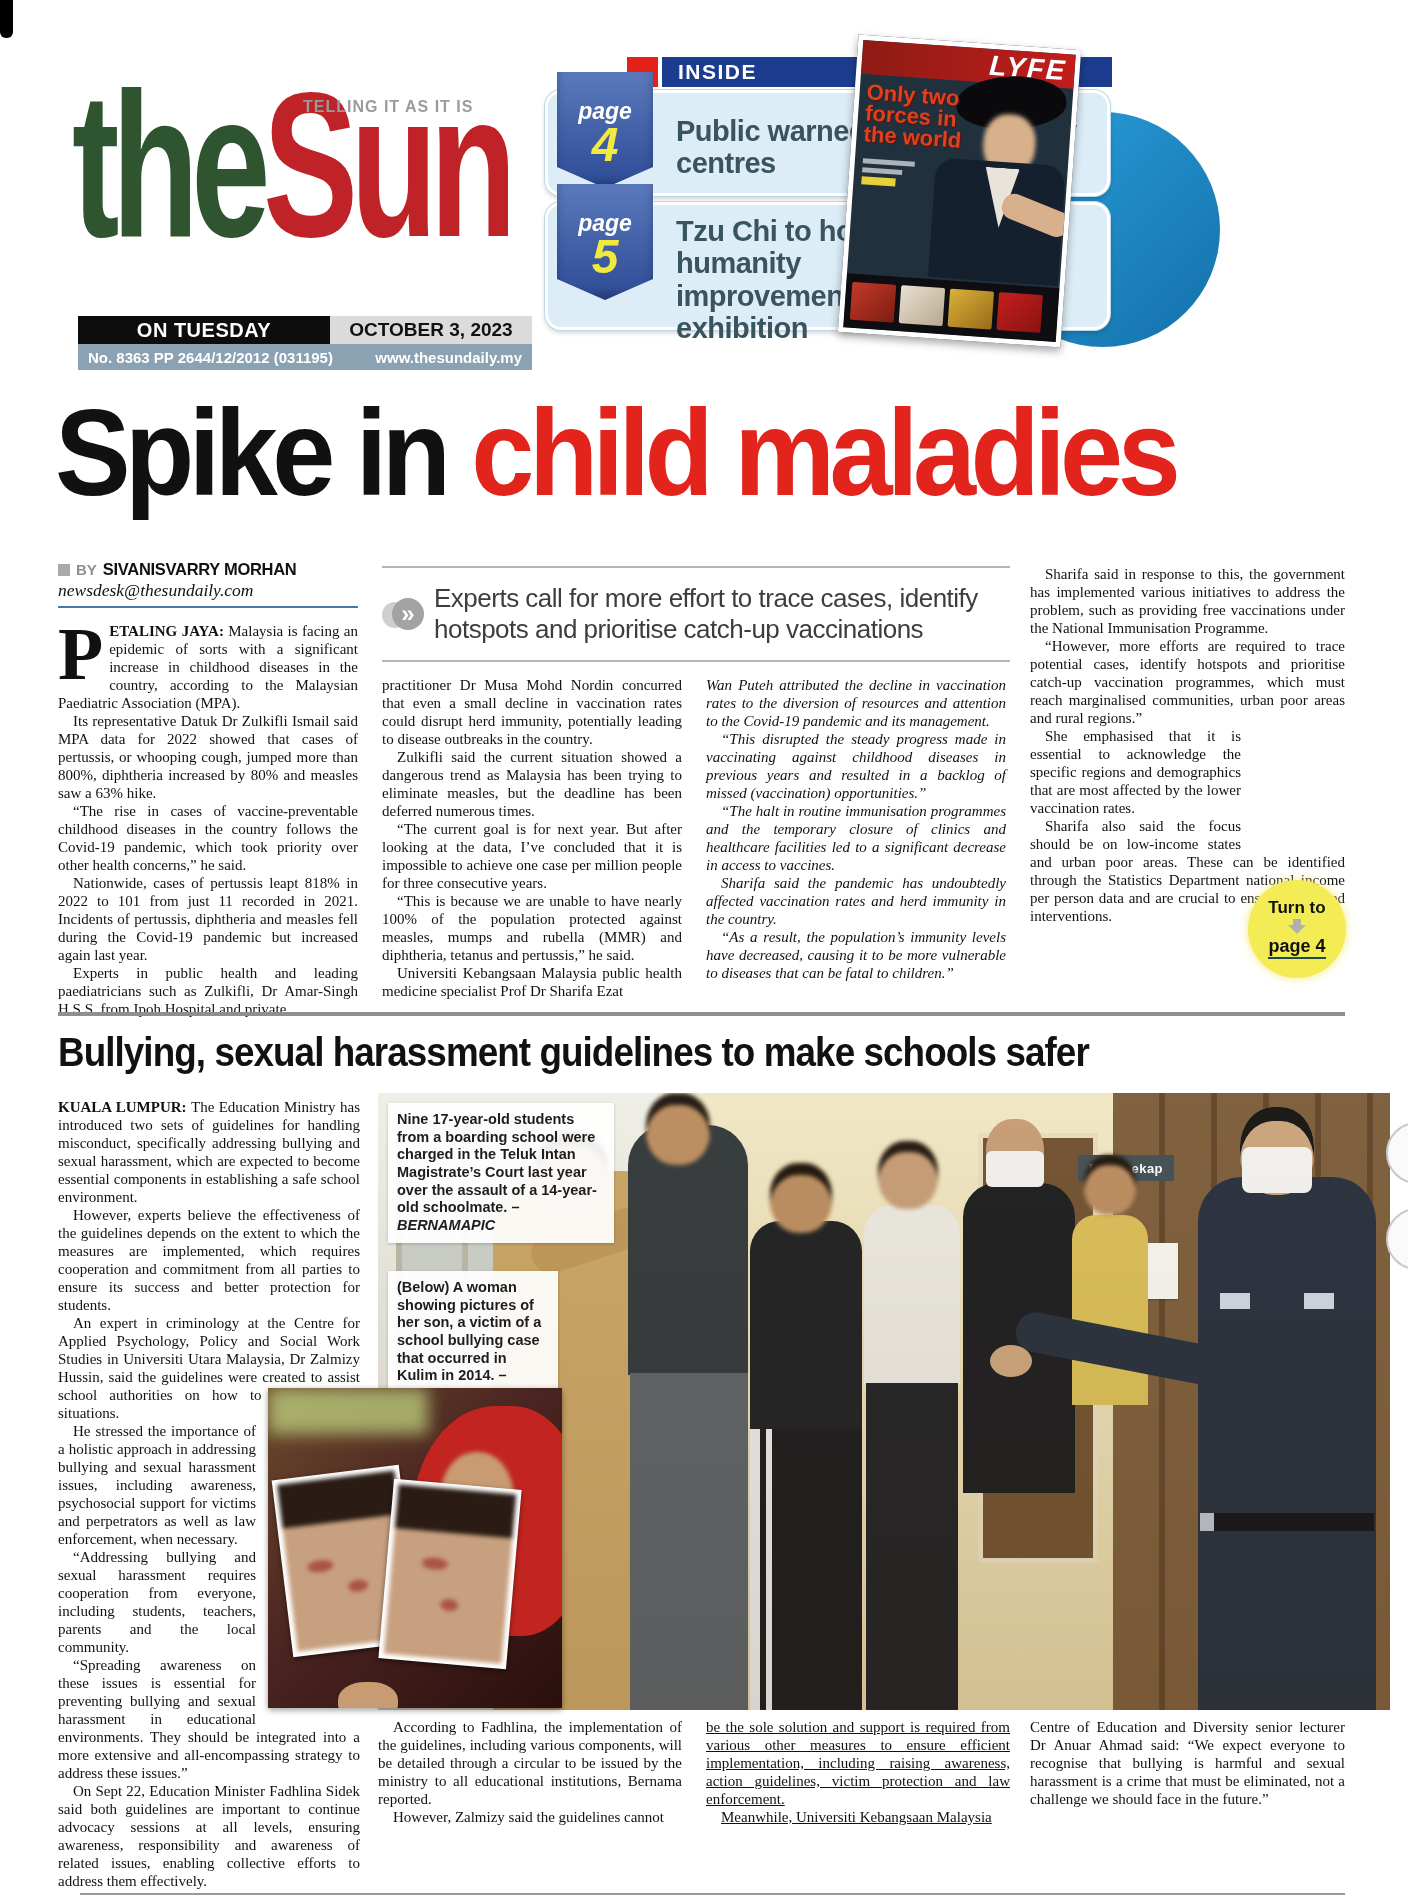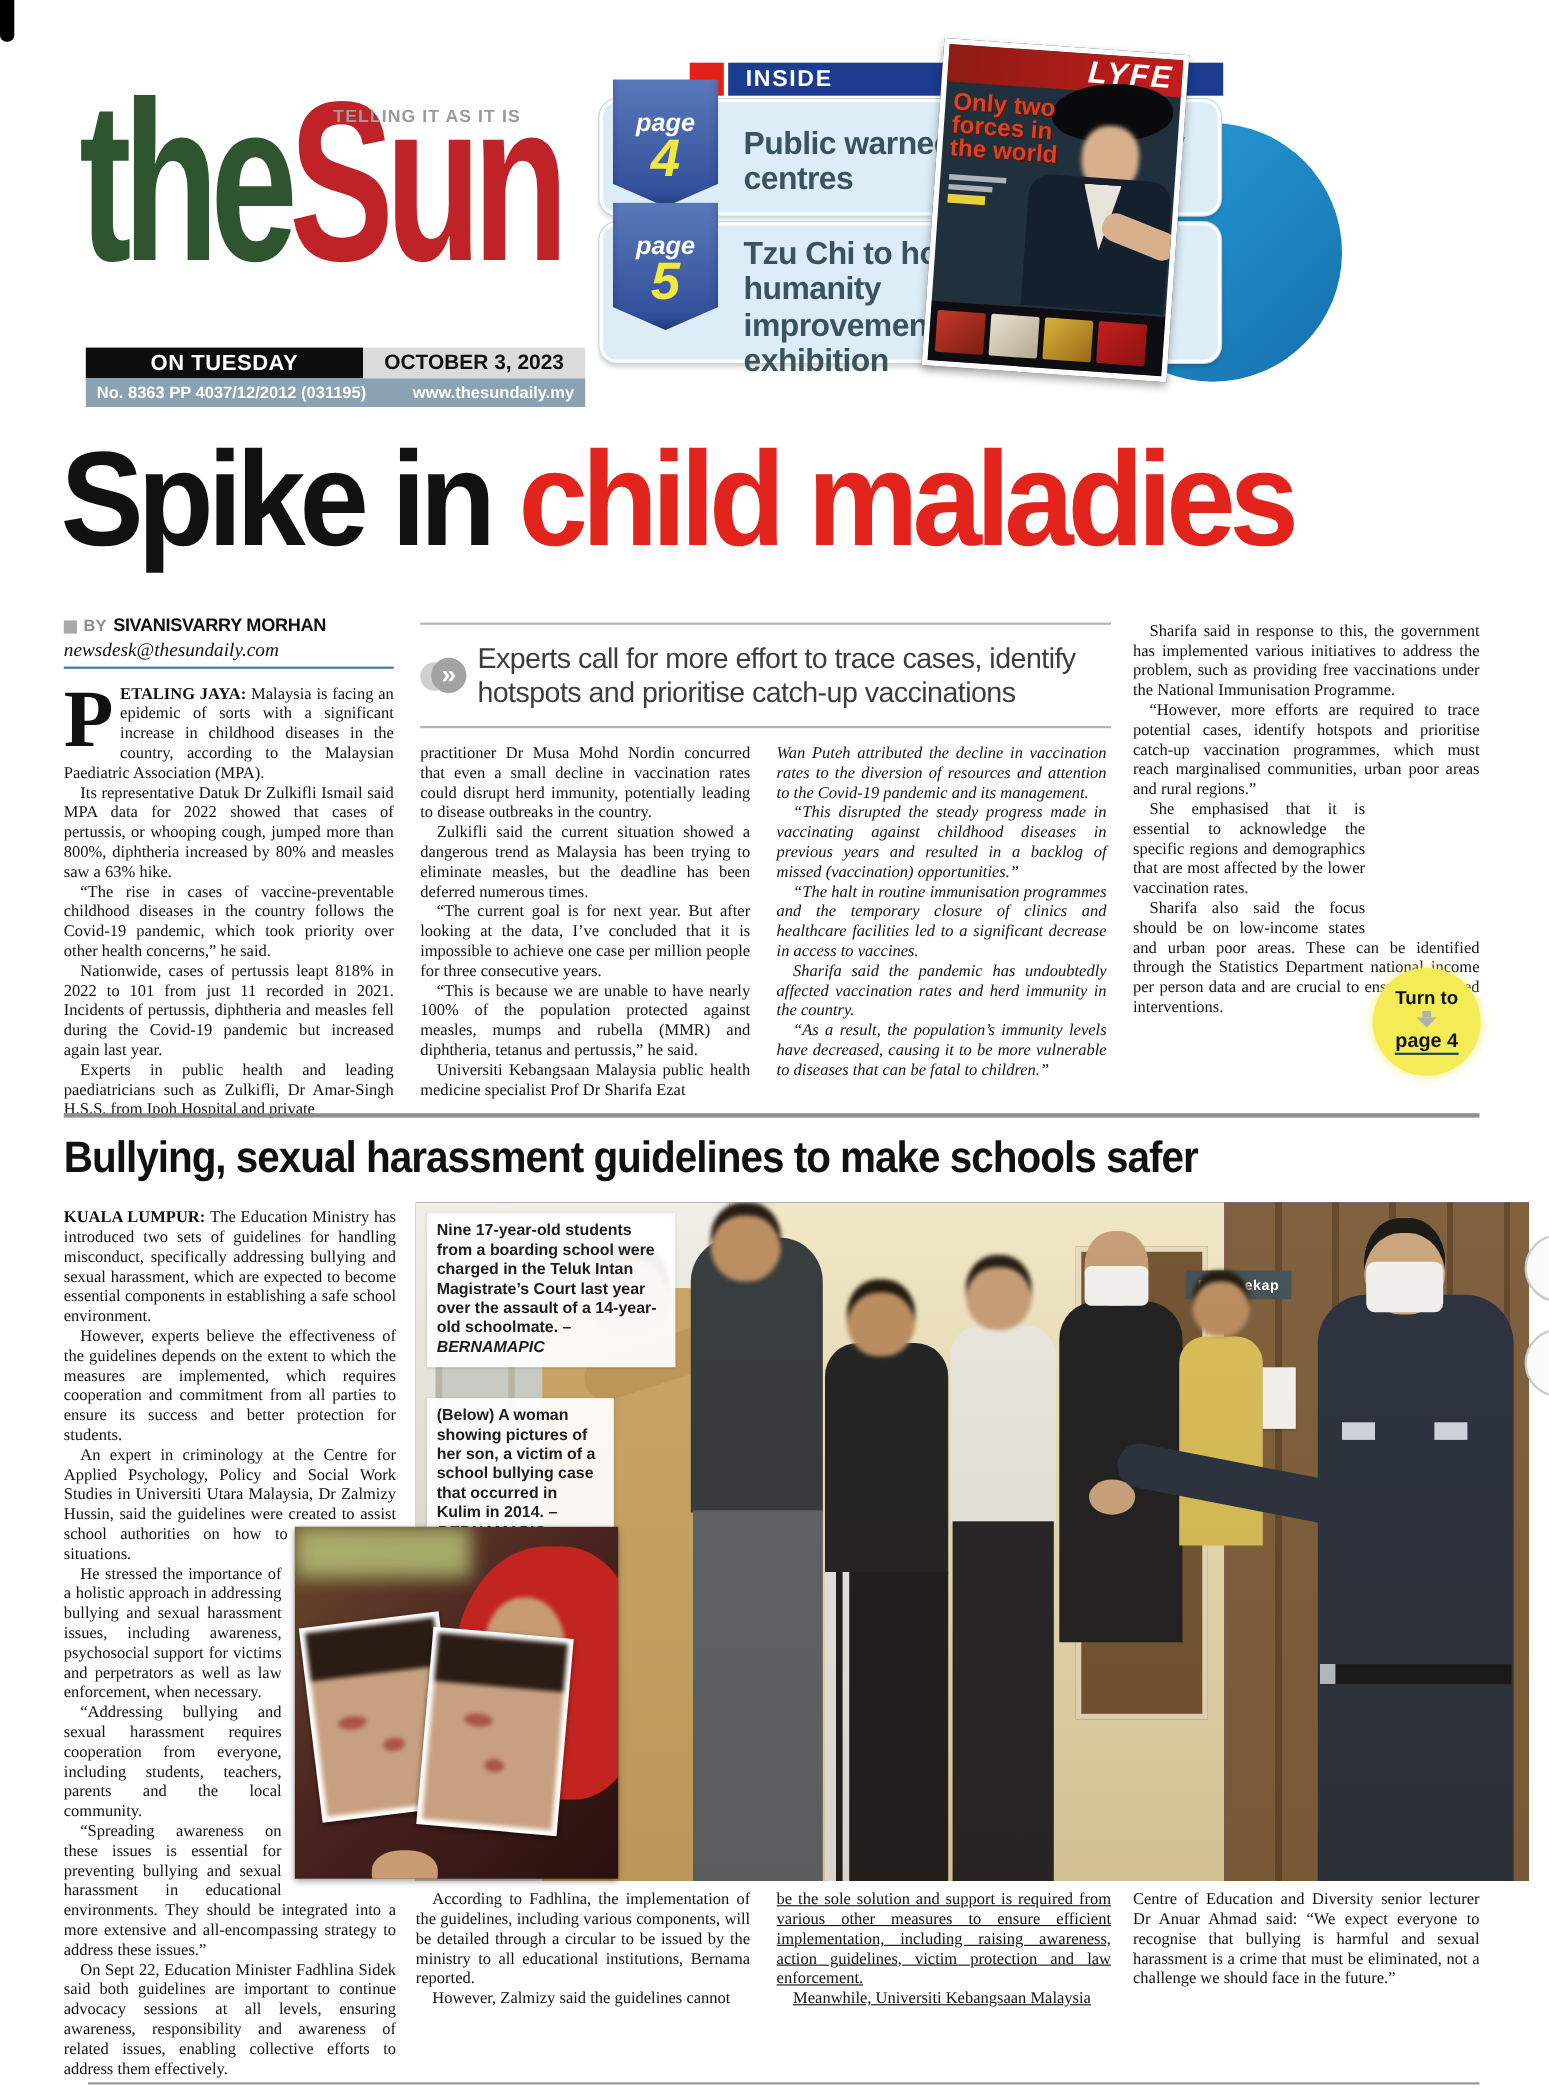--- a/index.html
+++ b/index.html
@@ -130,21 +130,21 @@
   
   .a2headline{left:58px;top:1030px;font-family:"Liberation Sans",sans-serif;font-weight:bold;
               font-size:40px;letter-spacing:-1px;transform:scaleX(.92);transform-origin:left;white-space:nowrap;}
   .a2left{left:58px;top:1098px;width:302px;}
   .inset-spacer{float:right;width:96px;height:290px;margin:0 0 4px 8px;}
   .a2A{left:378px;top:1718px;width:304px;}
   .a2B{left:706px;top:1718px;width:304px;text-decoration:underline;}
   .a2C{left:1030px;top:1718px;width:315px;}
 
   
-  .photo{left:378px;top:1093px;width:1012px;height:617px;overflow:hidden;background:#4c1d95;}
+  .photo{left:378px;top:1093px;width:1012px;height:617px;overflow:hidden;background:#737373;}
   .ph{position:absolute;}
   .wall-left{left:0;top:0;width:285px;height:100%;background:linear-gradient(180deg,#efefe9,#d9d6c9);}
   .window{left:18px;top:28px;width:120px;height:330px;background:#c9cfc9;border:6px solid #b9b7a9;}
   .win-bar{position:absolute;left:50%;top:0;width:6px;height:100%;background:#b9b7a9;}
   .wall-mid{left:285px;top:0;width:450px;height:100%;background:linear-gradient(180deg,#f0e7c6,#e2d2a2);}
   .door-mid{left:600px;top:40px;width:110px;height:420px;background:#6d4e2e;border:5px solid #e8dcbe;}
   .doors-right{left:735px;top:0;width:277px;height:100%;
                background:repeating-linear-gradient(90deg,#7a5a38 0 46px,#5e4226 46px 52px);}
   .nosmoke{left:268px;top:30px;width:62px;height:66px;background:#fff;border-radius:6px;
            display:flex;align-items:center;justify-content:center;box-shadow:0 1px 3px rgba(0,0,0,.3);}
@@ -190,21 +190,21 @@
 
   <div class="abs corner-mark"></div>
 
   <div class="abs logo">
     <span class="the">the</span><span class="sun">Sun</span>
   </div>
   <div class="abs tagline">TELLING IT AS IT IS</div>
   <div class="abs daybar">ON TUESDAY</div>
   <div class="abs datebar">OCTOBER 3, 2023</div>
   <div class="abs issuebar">
-    <span>No. 8363 PP 4037/12/2012 (031195)</span>
+    <span>No. 8363 PP 2644/12/2012 (031195)</span>
     <span>www.thesundaily.my</span>
   </div>
 
   <div class="abs inside-circle"></div>
   <div class="abs inside-header">
     <div class="inside-red"></div>
     <div class="inside-bar">INSIDE</div>
   </div>
 
   <div class="abs teaser teaser1">

